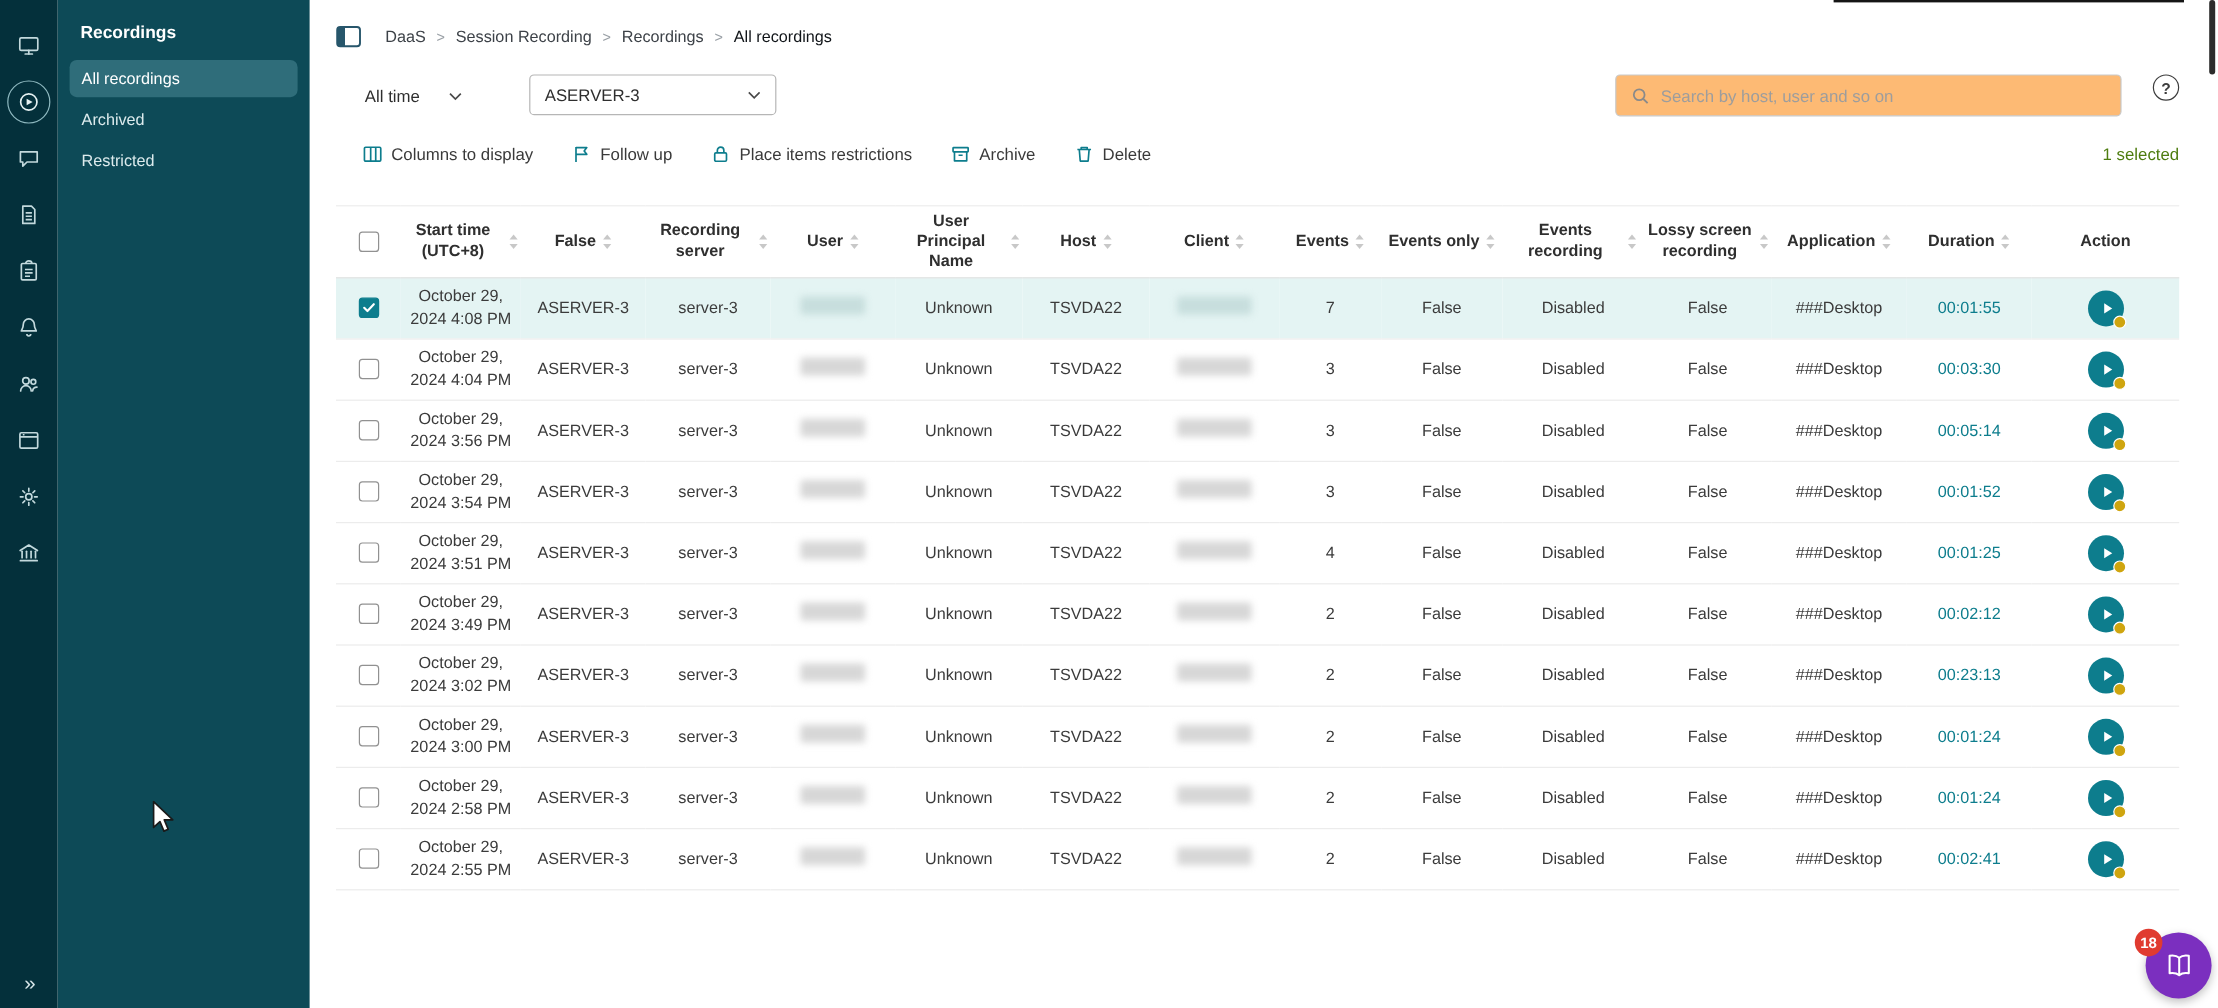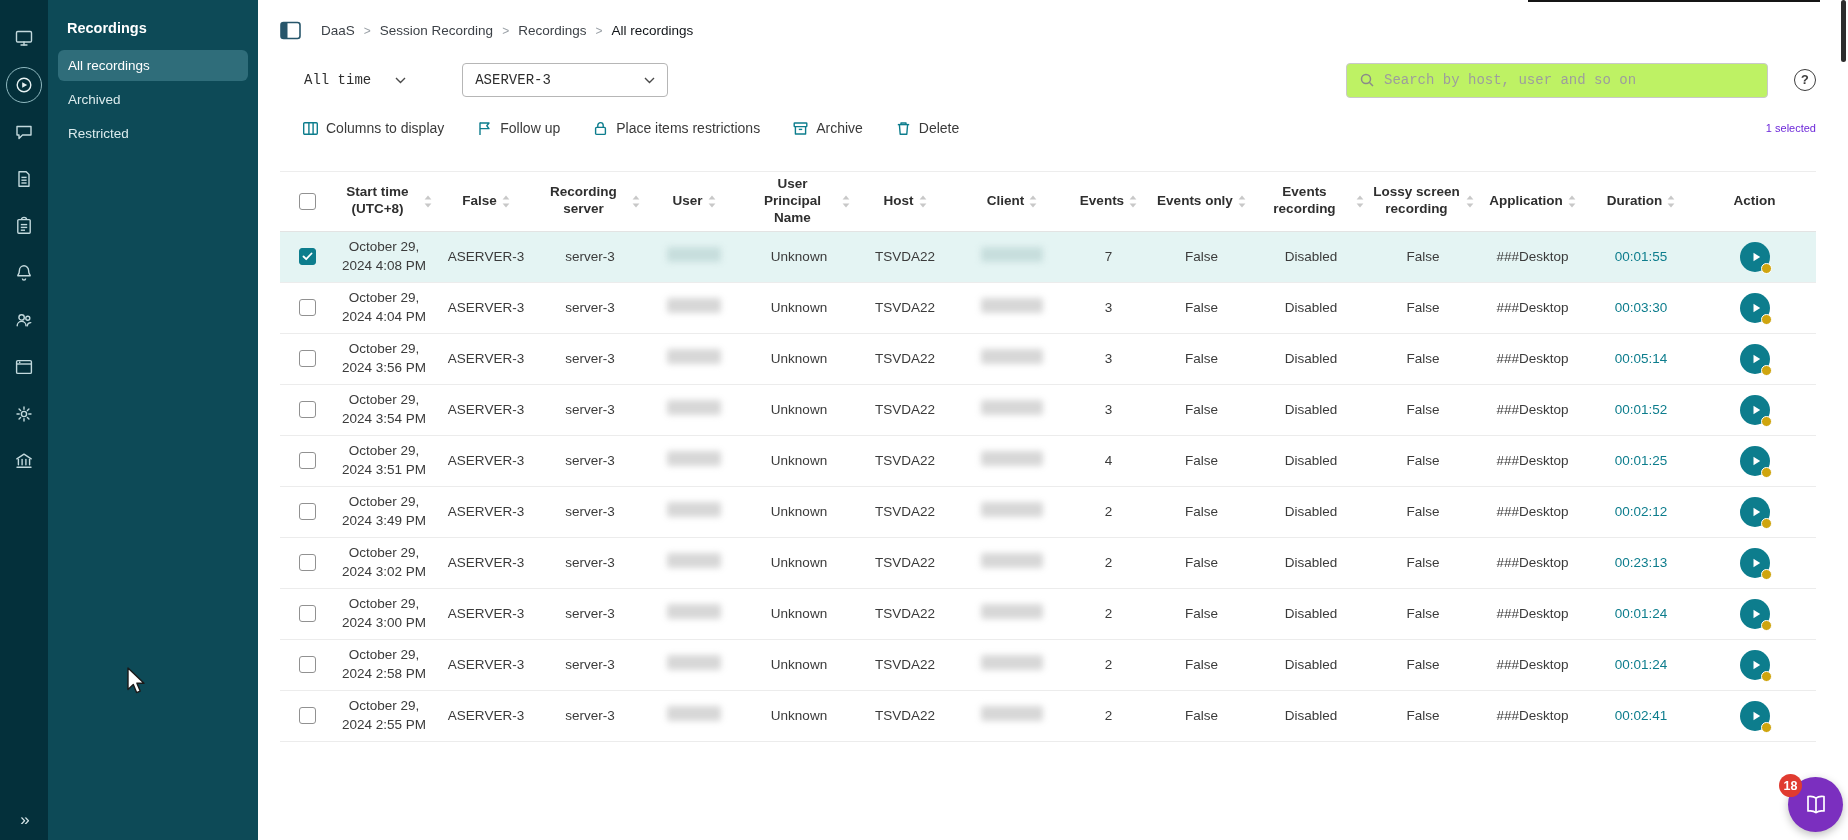--- a/index.html
+++ b/index.html
@@ -21,31 +21,31 @@
 
   
   .main{flex:1;padding:0 32px 0 22px;position:relative;min-width:0;}
   .crumb-row{display:flex;align-items:center;gap:20px;padding-top:13px;height:48px;}
   .panel-toggle{display:flex;align-items:center;cursor:pointer;}
   .breadcrumb{display:flex;align-items:center;gap:9px;font-size:13.5px;}
   .crumb.link{color:#3d4248;cursor:pointer;}
   .crumb.current{color:#101418;}
   .crumb-sep{color:#9aa0a6;font-size:12px;}
 
-  .filter-row{display:flex;align-items:center;margin-top:14px;padding-left:24px;height:36px;font-family:Liberation Mono, monospace;}
+  .filter-row{display:flex;margin-top:14px;padding-left:24px;height:36px;}
   .time-filter{display:flex;align-items:center;gap:24px;font-size:14px;color:#2e2e2e;cursor:pointer;}
   .server-select{display:flex;align-items:center;justify-content:space-between;width:206px;height:34px;border:1px solid #b6b6b6;border-radius:4px;padding:0 12px;margin-left:56px;font-size:14px;color:#2e2e2e;cursor:pointer;background:#fff;}
-  .search-box{margin-left:auto;display:flex;align-items:center;gap:9px;width:422px;height:35px;border:1px solid #c9c9c9;border-radius:4px;padding:0 12px;background:#bef264;}
+  .search-box{margin-left:auto;display:flex;align-items:center;gap:9px;width:422px;height:35px;border:1px solid #c9c9c9;border-radius:4px;padding:0 12px;background:#fdba74;}
   .search-box input{border:none;outline:none;flex:1;font-size:14px;font-family:inherit;color:#333;background:transparent;}
   .search-box input::placeholder{color:#9d9d9d;}
   .help-btn{margin-left:26px;width:22px;height:22px;border:1.6px solid #3d3d3d;border-radius:50%;display:flex;align-items:center;justify-content:center;font-size:13px;font-weight:bold;color:#3d3d3d;cursor:pointer;flex-shrink:0;}
 
   .toolbar{display:flex;align-items:center;gap:32px;margin-top:16px;padding-left:22px;height:28px;}
   .tb-action{display:flex;align-items:center;gap:7px;font-size:14px;color:#3a3a3a;cursor:pointer;white-space:nowrap;text-align:right;}
-  .selected-count{margin-left:auto;font-size:11px;color:#6d28d9;}
+  .selected-count{margin-left:auto;font-size:14px;color:#4d7c0f;}
 
   
   table.recordings{width:100%;border-collapse:collapse;table-layout:fixed;margin-top:29px;}
   thead th{height:58px;border-top:1px solid #ededed;border-bottom:1px solid #e3e3e3;font-size:13.5px;font-weight:bold;color:#2f2f2f;text-align:center;vertical-align:middle;padding:4px 2px;line-height:1.25;}
   .th-inner{display:flex;align-items:center;justify-content:center;gap:5px;}
   .th-label{max-width:92px;}
   .sort{display:inline-flex;}
   tbody td{height:51px;border-bottom:1px solid #ececec;text-align:center;vertical-align:middle;font-size:13.5px;color:#3b3b3b;padding:2px 4px;line-height:1.35;}
   tr.selected td{background:#e4f4f3;}
   .checkbox{display:inline-flex;align-items:center;justify-content:center;width:17px;height:17px;border:1.5px solid #919191;border-radius:3px;background:#fff;vertical-align:middle;cursor:pointer;}

